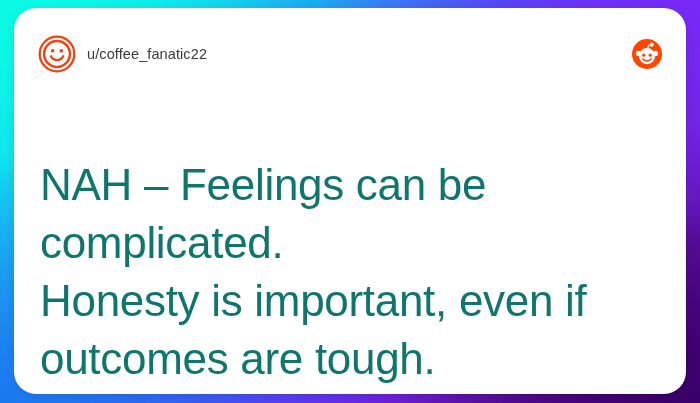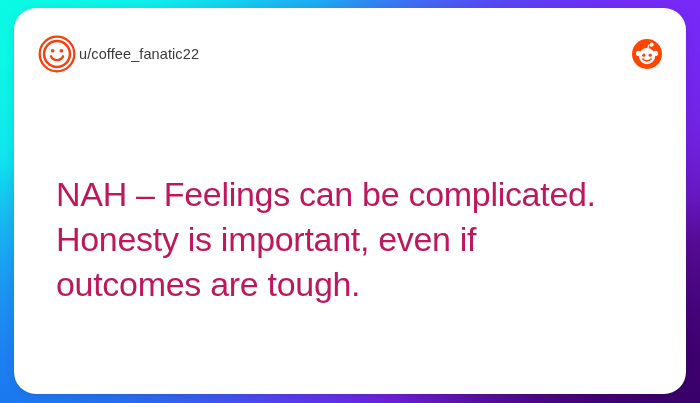--- a/index.html
+++ b/index.html
@@ -81,21 +81,21 @@
     height: 92px;
     display: flex;
     align-items: center;
     padding: 0 24px 0 24px;
     box-sizing: border-box;
   }
 
   .user-block {
     display: flex;
     align-items: center;
-    gap: 3px;
+    gap: 11px;
   }
 
   .avatar {
     width: 38px;
     height: 38px;
     flex: 0 0 38px;
     display: block;
   }
 
   .username {
@@ -116,28 +116,28 @@
   }
 
   .post-body {
     position: absolute;
     left: 26px;
     right: 40px;
     top: 148px;
   }
 
   .post-text {
-    font-size: 34px;
+    font-size: 44px;
     line-height: 1.32;
-    color: #be185d;
+    color: #0f766e;
     font-family: "Liberation Sans", sans-serif;
     font-weight: 400;
     letter-spacing: -0.3px;
     white-space: pre-line;
-    margin: 16px;
+    margin: 0;
   }
 </style>
 </head>
 <body>
 
 <div class="canvas">
   <div class="tint-tl"></div>
   <div class="tint-tr"></div>
   <div class="tint-bl"></div>
   <div class="tint-br"></div>

